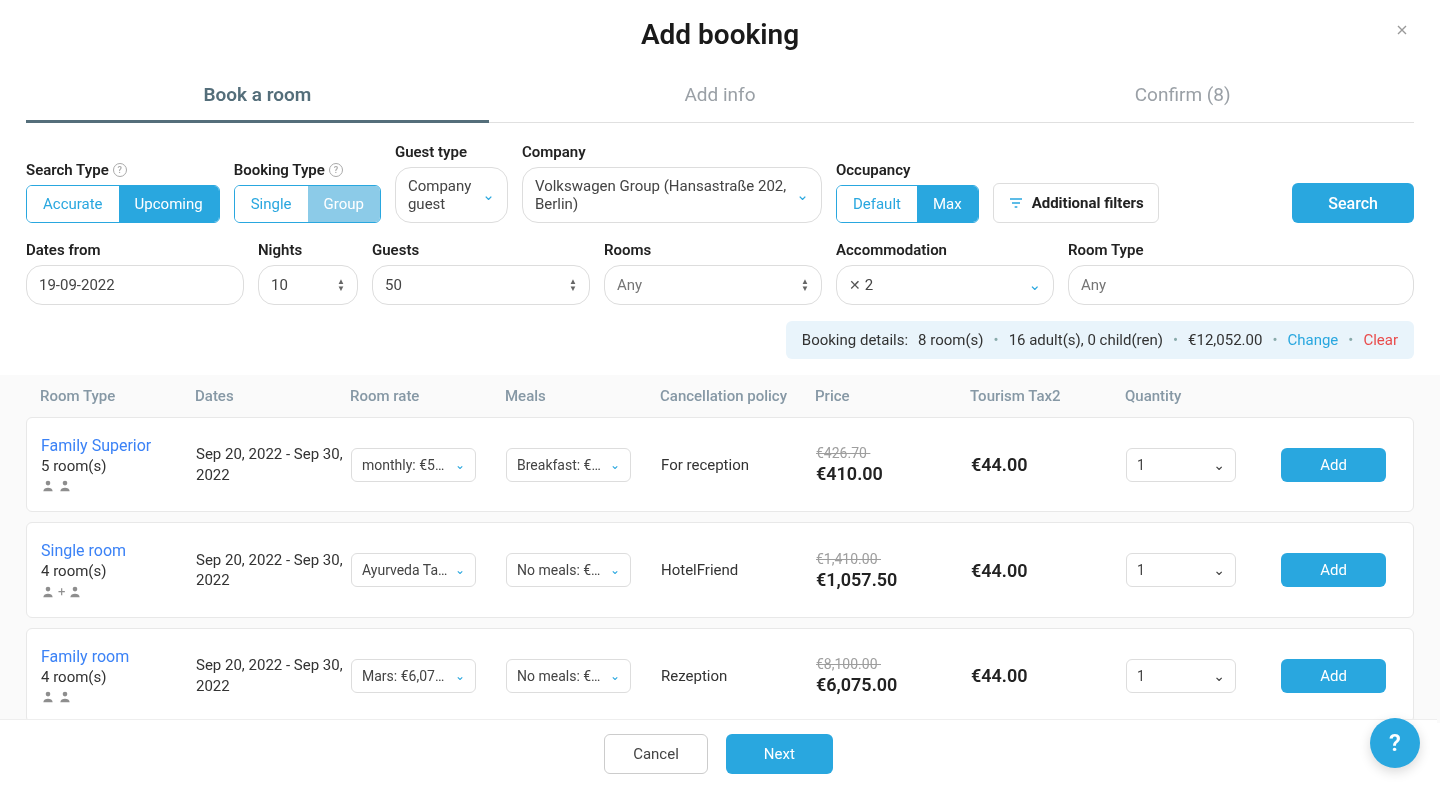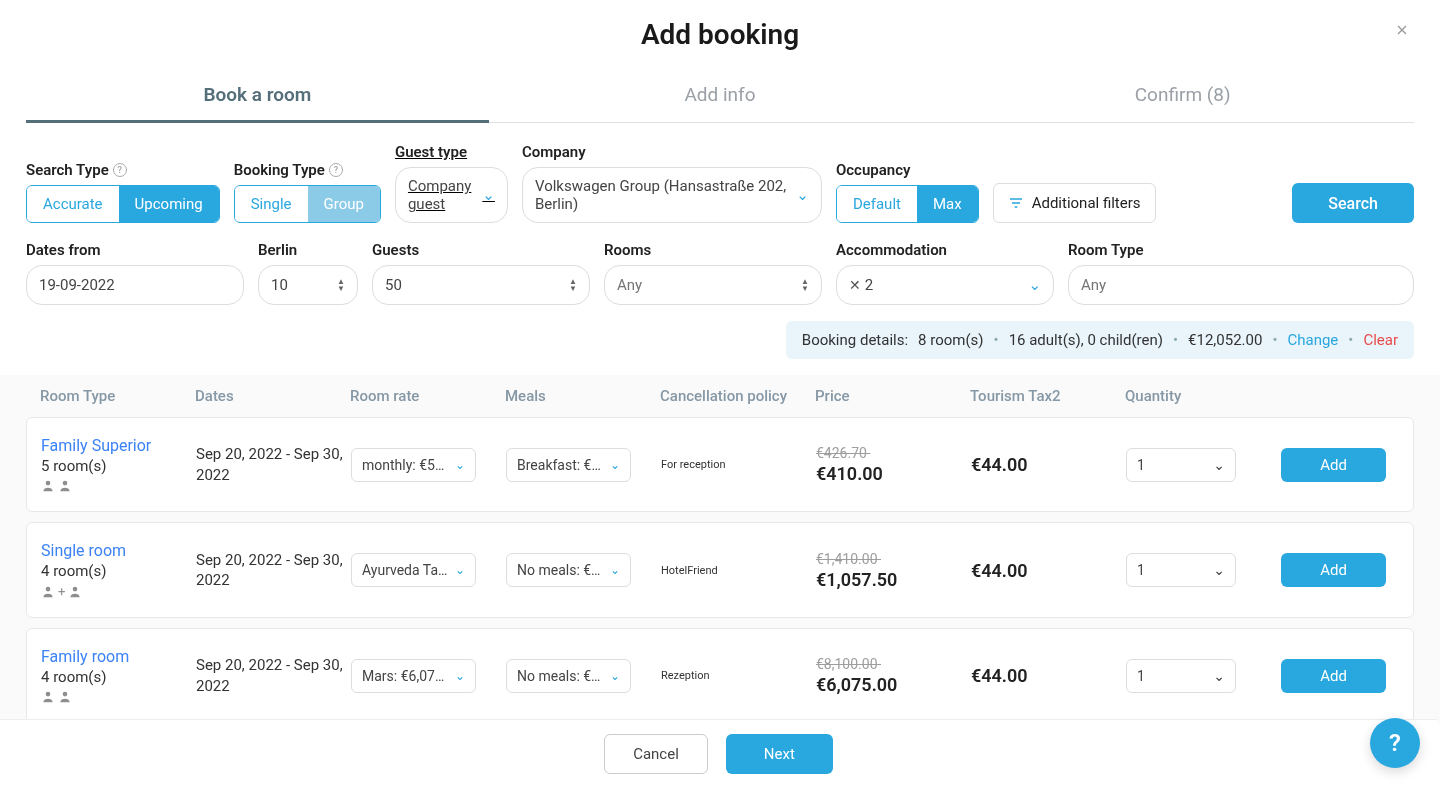--- a/index.html
+++ b/index.html
@@ -23,42 +23,42 @@
 .btn-group { display: flex; border: 1px solid #29a7df; border-radius: 6px; overflow: hidden; }
 .btn-seg { padding: 9px 16px; font-size: 15px; background: #fff; color: #29a7df; cursor: pointer; border: none; }
 .btn-seg.inactive-light { background: #8ccbe8; color: #fff; }
 .btn-seg.active { background: #29a7df; color: #fff; }
 
 .select, .input { border: 1px solid #ddd; border-radius: 16px; padding: 9px 12px; font-size: 15px; color: #444; background: #fff; display: flex; align-items: center; justify-content: space-between; gap: 4px; min-height: 40px; }
 .select .chev { color: #29a7df; }
 .input input { border: none; outline: none; font-size: 15px; width: 100%; color: #444; background: transparent; }
 .input .spinner { display: flex; flex-direction: column; color: #666; font-size: 8px; line-height: 7px; cursor: pointer; }
 
-.filter-btn { border: 1px solid #ddd; border-radius: 6px; padding: 3px 14px; font-size: 15px; color: #222; background: #fff; display: flex; align-items: center; gap: 8px; cursor: pointer; min-height: 40px; }
+.filter-btn { border: 1px solid #ddd; border-radius: 6px; padding: 3px 14px; font-size: 15px; color: #222; background: #fff; display: flex; align-items: center; gap: 8px; cursor: pointer; min-height: 40px; font-weight: bold; }
 .search-btn { background: #29a7df; color: #fff; border: none; border-radius: 6px; padding: 9px 36px; font-size: 16px; font-weight: 500; cursor: pointer; min-height: 40px; }
 
 .second-row { display: flex; gap: 14px; margin-top: 18px; }
 
 .summary-bar { margin-top: 16px; background: #e9f4fb; border-radius: 6px; padding: 10px 16px; font-size: 15px; color: #333; display: flex; justify-content: flex-end; align-items: center; gap: 10px; }
 .summary-bar .dot { color: #8aa; }
 .summary-bar a.change { color: #29a7df; cursor: pointer; }
 .summary-bar a.clear { color: #e94c4c; cursor: pointer; }
 
 .results { margin-top: 16px; background: #fafafa; padding: 12px 26px 0 26px; margin-left: -26px; margin-right: -26px; }
 .results-header { display: grid; grid-template-columns: 155px 155px 155px 155px 155px 155px 155px 155px 105px; padding: 0 14px 12px 14px; font-size: 15px; color: #8698a5; font-weight: 500; }
 .result-row { background: #fff; border: 1px solid #e8e8e8; border-radius: 6px; padding: 18px 14px; margin-bottom: 10px; display: grid; grid-template-columns: 155px 155px 155px 155px 155px 155px 155px 155px 105px; align-items: center; }
 .room-link { color: #3b82f6; font-size: 16px; }
 .room-sub { color: #333; font-size: 15px; margin-top: 2px; }
 .people { display: flex; gap: 3px; margin-top: 4px; color: #8e8e8e; align-items: center; }
 .person-ico { width: 14px; height: 14px; }
 .dates-cell { font-size: 15px; color: #333; line-height: 1.35; }
 .mini-select { border: 1px solid #ddd; border-radius: 6px; padding: 8px 10px; font-size: 14px; color: #444; display: flex; align-items: center; justify-content: space-between; width: 125px; cursor: pointer; }
 .mini-select .chev { color: #29a7df; font-size: 12px; }
 .mini-select .txt { overflow: hidden; text-overflow: ellipsis; white-space: nowrap; text-align: center; }
-.policy-cell { font-size: 11px; color: #333; }
+.policy-cell { font-size: 15px; color: #333; }
 .price-cell .old { color: #9e9e9e; text-decoration: line-through; font-size: 14px; }
 .price-cell .new { color: #222; font-weight: 600; font-size: 18px; margin-top: 2px; }
 .tax-cell { font-size: 18px; font-weight: 600; color: #222; }
 .qty-select { border: 1px solid #ddd; border-radius: 6px; padding: 8px 10px; font-size: 14px; color: #444; display: flex; align-items: center; justify-content: space-between; width: 110px; cursor: pointer; }
 .add-btn { background: #29a7df; color: #fff; border: none; border-radius: 6px; padding: 8px 0; width: 105px; font-size: 15px; cursor: pointer; }
 
 .footer { position: fixed; bottom: 0; left: 0; right: 3px; background: #fff; border-top: 1px solid #eee; padding: 14px 0; display: flex; justify-content: center; gap: 18px; }
 .cancel-btn { background: #fff; border: 1px solid #ccc; border-radius: 6px; padding: 10px 28px; font-size: 15px; color: #444; cursor: pointer; }
 .next-btn { background: #29a7df; color: #fff; border: none; border-radius: 6px; padding: 10px 38px; font-size: 15px; cursor: pointer; }
 
@@ -101,21 +101,21 @@
       <div class="field-label">
         <span>Booking Type</span>
         <span class="help-circle">?</span>
       </div>
       <div class="btn-group">
         <button class="btn-seg">Single</button>
         <button class="btn-seg inactive-light">Group</button>
       </div>
     </div>
 
-    <div class="field" style="width:113px;text-decoration:underline;">
+    <div class="field" style="width:113px;">
       <div class="field-label">Guest type</div>
       <div class="select">
         <span>Company guest</span>
         <span class="chev">⌄</span>
       </div>
     </div>
 
     <div class="field" style="width:300px;">
       <div class="field-label">Company</div>
       <div class="select">
@@ -145,21 +145,21 @@
   </div>
 
   <div class="second-row">
     <div class="field" style="width:218px;">
       <div class="field-label">Dates from</div>
       <div class="input">
         <input value="19-09-2022" style="">
       </div>
     </div>
     <div class="field" style="width:100px;">
-      <div class="field-label">Berlin</div>
+      <div class="field-label">Nights</div>
       <div class="input">
         <input value="10" style="">
         <span class="spinner">
             <span>▲</span>
             <span>▼</span>
           </span>
       </div>
     </div>
     <div class="field" style="width:218px;">
       <div class="field-label">Guests</div>

